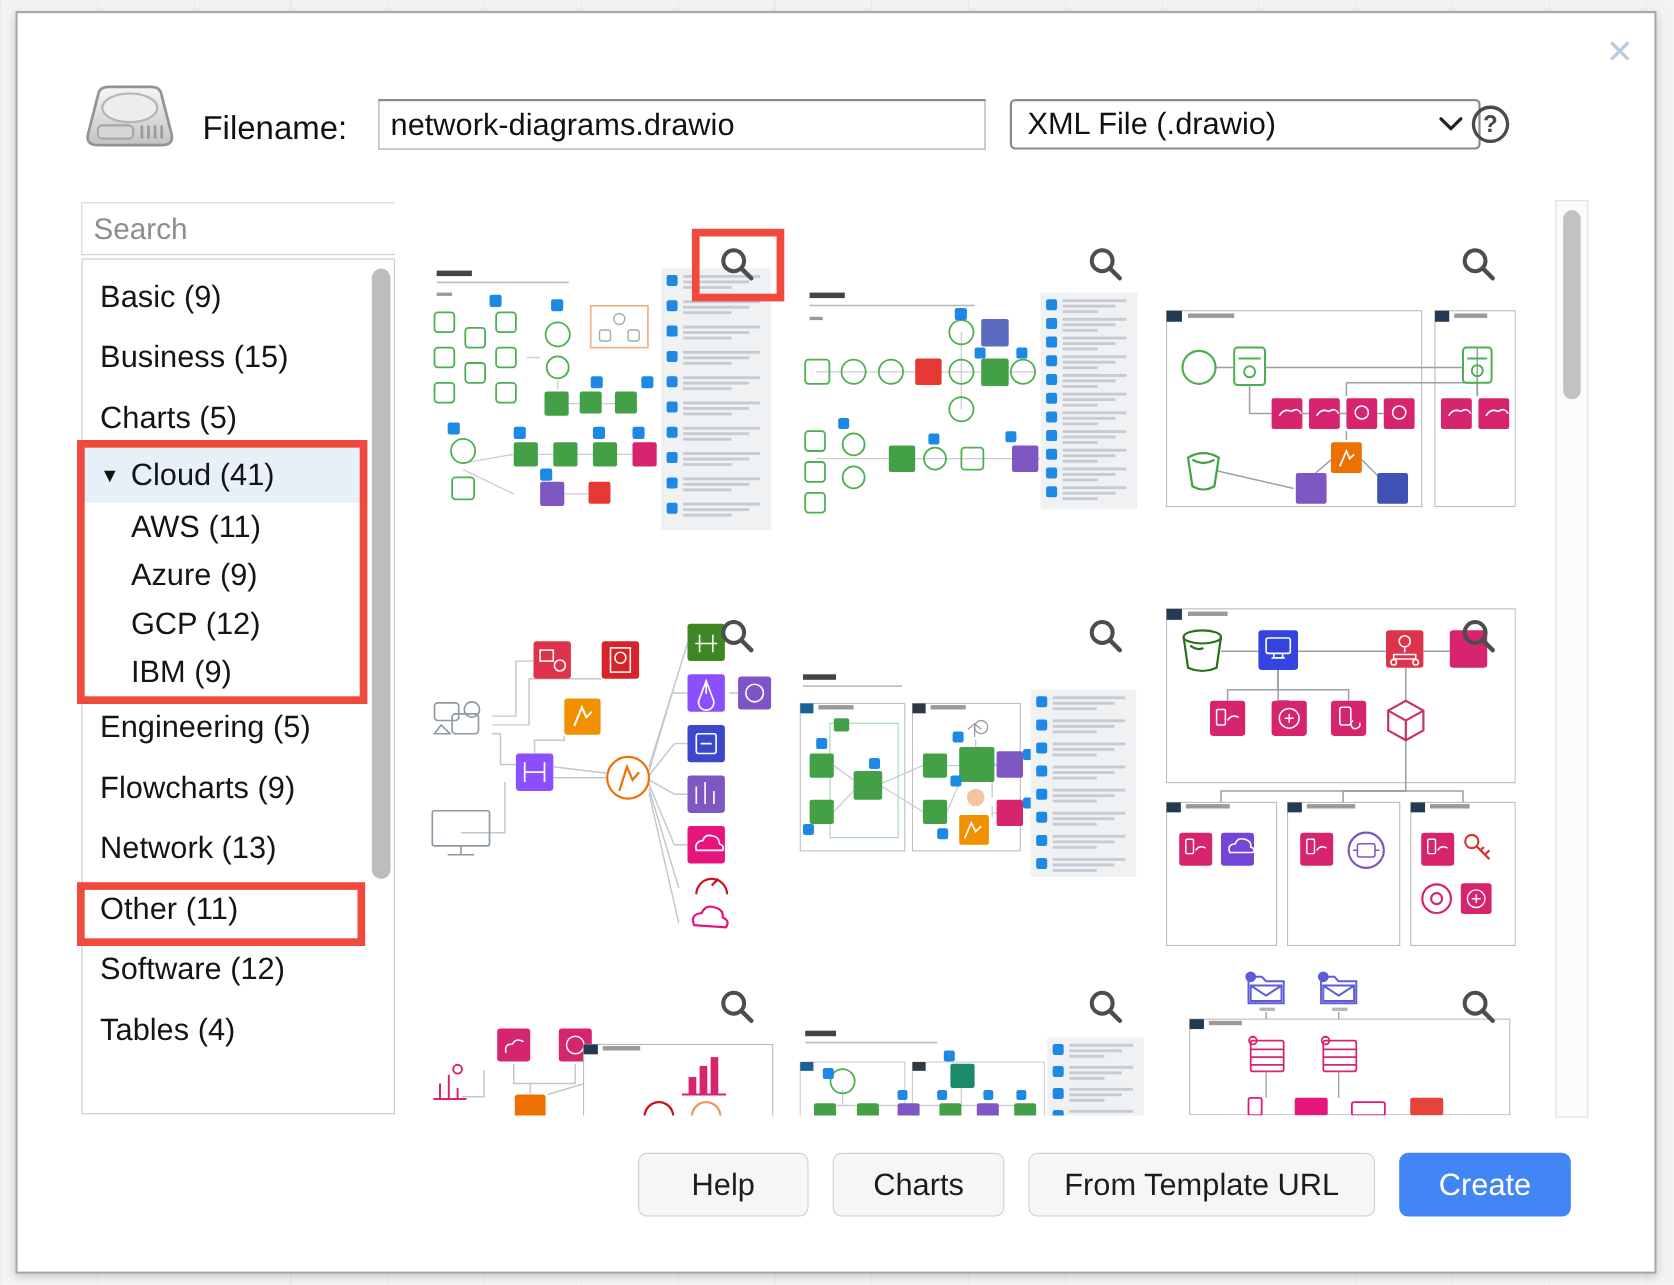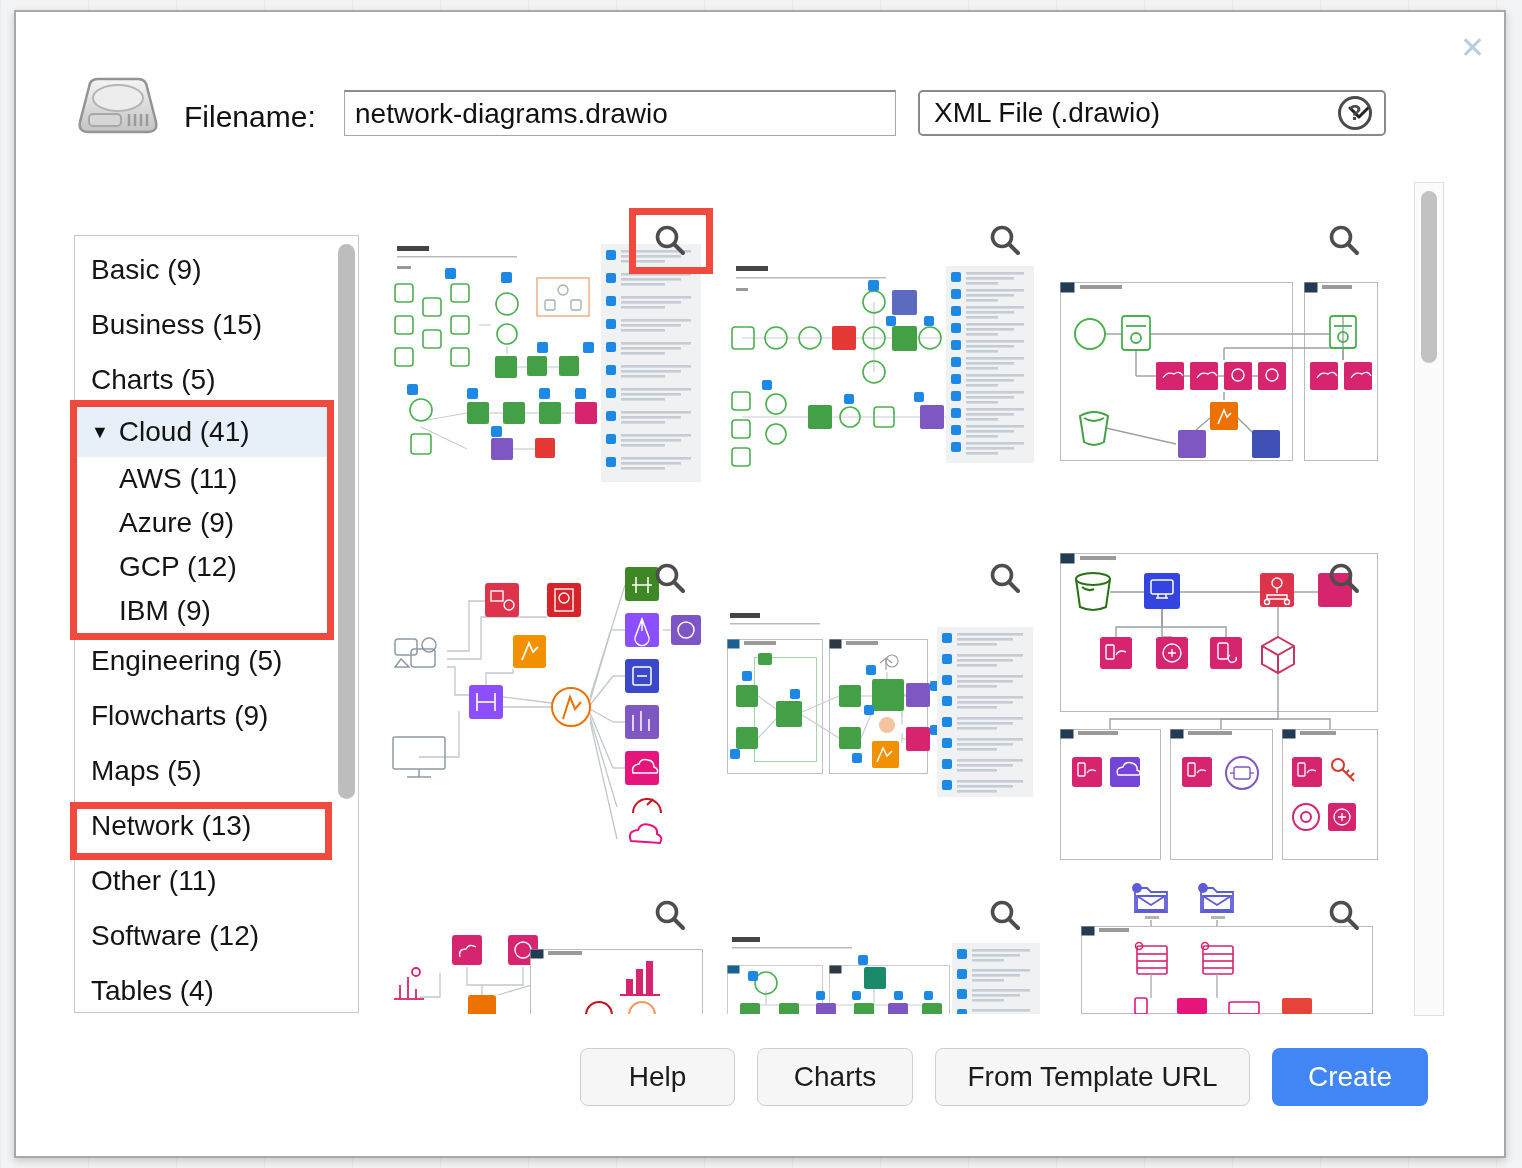--- a/index.html
+++ b/index.html
@@ -17,21 +17,21 @@
 
   
   .close-x { left:1444px; top:18px; font-size:30px; font-weight:900; color:var(--close-icon,#b9cbdc); cursor:pointer; }
   .fname-label { left:168px; top:88px; font-size:30px; color:#111; }
   .fname-input {
     left:328px; top:78px; width:552px; height:46px; font-family:inherit;
     font-size:28px; padding:0 10px; color:#111; border:1px solid #a6a6a6; border-top:2px solid #8c8c8c;
     outline:none; background:#fff;
   }
   .ftype-select {
-    left:902px; top:78px; width:468px; height:46px; border:2px solid #8a8a8a; border-radius:5px;
+    left:902px; top:78px; width:428px; height:46px; border:2px solid #8a8a8a; border-radius:5px;
     background:#fff; display:flex; align-items:center; padding:0 14px; font-size:28px; color:#111; cursor:pointer;
   }
   .ftype-select .chev { margin-left:auto; }
   .help-circle {
     left:1322px; top:84px; width:34px; height:34px; border:3px solid #4a4a4a; border-radius:50%;
     display:flex; align-items:center; justify-content:center; font-size:22px; font-weight:bold; color:#4a4a4a; cursor:pointer;
   }
 
   
   .search-box { left:58px; top:172px; width:285px; height:48px; border:1px solid #c9c9c9; background:#fff; display:flex; align-items:center; }
@@ -93,36 +93,42 @@
   <span class="abs fname-label">Filename:</span>
   <input class="abs fname-input" type="text" value="network-diagrams.drawio" style="">
   <div class="abs ftype-select">
     <span>XML File (.drawio)</span>
     <svg class="chev" width="22" height="14" viewBox="0 0 22 14">
       <polyline points="2,2 11,11 20,2" fill="none" stroke="#222" stroke-width="3" stroke-linecap="round" stroke-linejoin="round"></polyline>
     </svg>
   </div>
   <div class="abs help-circle">?</div>
 
+  <div class="abs search-box">
+    <input class="search-input" type="text" placeholder="Search" style="">
+    <svg width="26" height="26" viewBox="0 0 26 26">
+      <circle cx="10.5" cy="10.5" r="7.5" fill="none" stroke="#8a8a8a" stroke-width="3"></circle>
+      <line x1="16" y1="16" x2="23" y2="23" stroke="#8a8a8a" stroke-width="3.5" stroke-linecap="round"></line>
+    </svg>
+  </div>
 
   <div class="abs cat-list">
     <div class="cat-row">Basic (9)</div>
     <div class="cat-row">Business (15)</div>
     <div class="cat-row">Charts (5)</div>
     <div class="cat-row parent-open">
       <span class="tri">▼</span>
       <span>Cloud (41)</span>
     </div>
     <div class="cat-row child">AWS (11)</div>
     <div class="cat-row child">Azure (9)</div>
     <div class="cat-row child">GCP (12)</div>
     <div class="cat-row child">IBM (9)</div>
     <div class="cat-row">Engineering (5)</div>
     <div class="cat-row">Flowcharts (9)</div>
-    <div class="cat-row">Maps (5)</div>
     <div class="cat-row">Network (13)</div>
     <div class="cat-row">Other (11)</div>
     <div class="cat-row">Software (12)</div>
     <div class="cat-row">Tables (4)</div>
     <div class="list-scroll"></div>
   </div>
 
   <div class="abs main-clip">
 
     <svg class="cell" style="left:20px;top:62px" width="320" height="240" viewBox="0 0 320 240">

